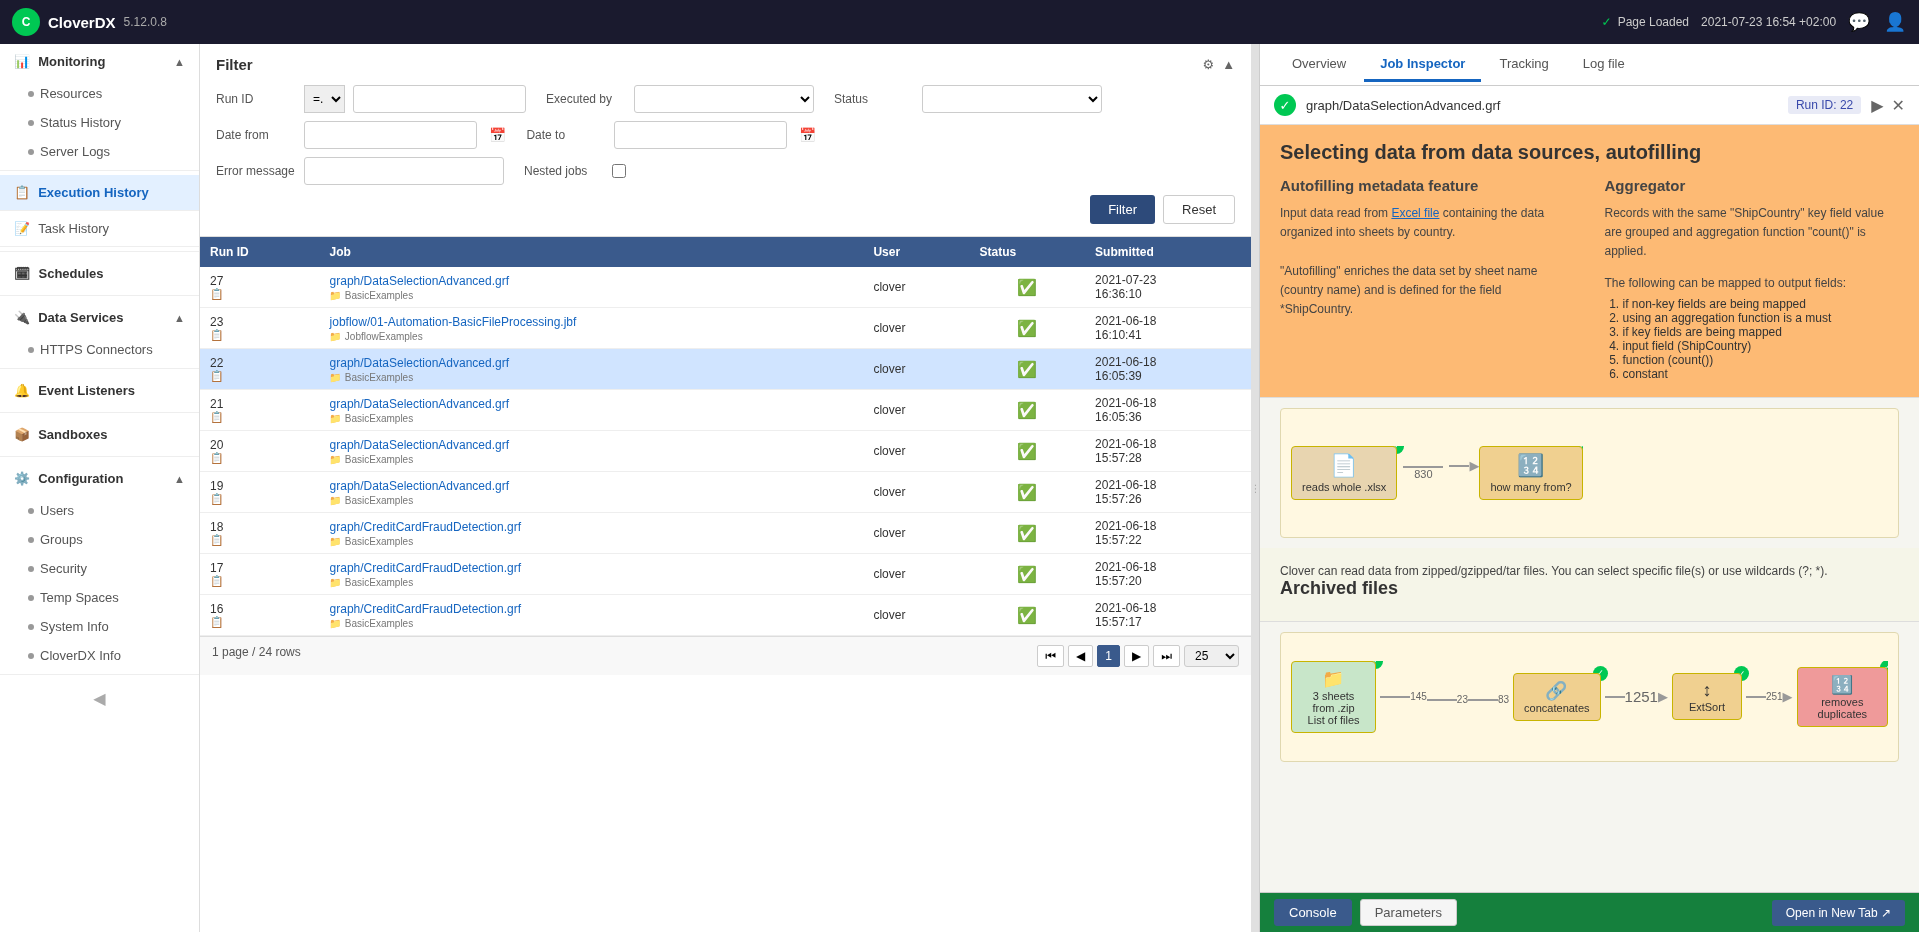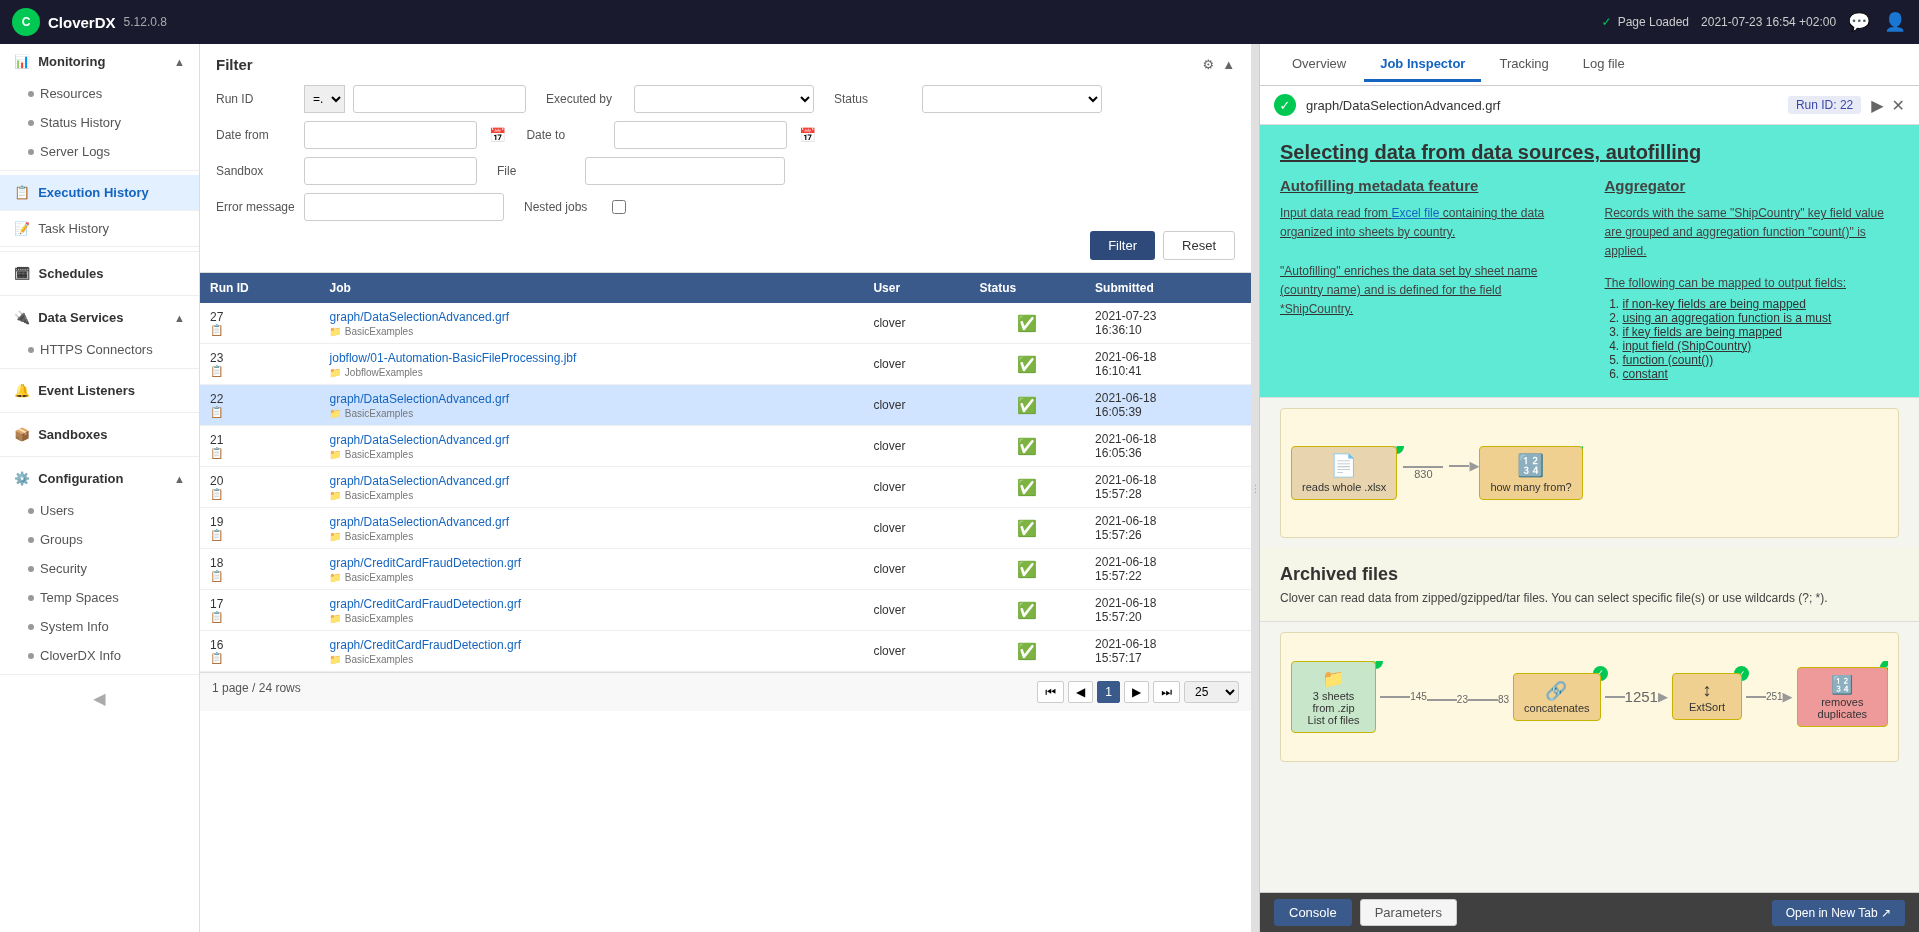--- a/index.html
+++ b/index.html
@@ -82,33 +82,33 @@
     .tab-btn.active { color: #1565c0; border-bottom-color: #1565c0; font-weight: 600; }
     .right-panel-header { background: #fff; border-bottom: 1px solid #ddd; padding: 8px 14px; display: flex; align-items: center; gap: 10px; }
     .run-id-badge { background: #e8eaf6; color: #3949ab; border-radius: 3px; padding: 2px 8px; font-size: 12px; font-weight: 500; }
     .status-green-circle { width: 22px; height: 22px; background: #00c853; border-radius: 50%; display: flex; align-items: center; justify-content: center; color: white; font-size: 13px; flex-shrink: 0; }
     .panel-job-name { font-size: 13px; font-weight: 500; flex: 1; }
     .panel-actions { display: flex; gap: 8px; margin-left: auto; }
     .panel-action-btn { background: none; border: none; cursor: pointer; color: #666; font-size: 16px; }
 
     
     .inspector-content { flex: 1; overflow-y: auto; background: #f5f5f0; }
-    .inspector-section { background: #5eead4; border-bottom: 1px solid #ddd; padding: 16px 20px; text-decoration: underline; }
+    .inspector-section { background: #fdba74; border-bottom: 1px solid #ddd; padding: 16px 20px; }
     .inspector-section-title { font-size: 20px; font-weight: 600; color: #333; margin-bottom: 10px; }
     .inspector-cols { display: flex; gap: 30px; }
     .inspector-col { flex: 1; }
     .inspector-col p { font-size: 12px; color: #444; line-height: 1.6; }
     .excel-link { color: #1565c0; text-decoration: underline; cursor: pointer; }
     .graph-area { background: #fff8e1; border: 1px solid #e0d8b0; border-radius: 4px; padding: 10px; margin: 10px 20px; height: 130px; overflow: hidden; display: flex; align-items: center; position: relative; }
     .graph-node { background: #f0e68c; border: 1px solid #c8b400; border-radius: 4px; padding: 6px 10px; font-size: 11px; text-align: center; position: relative; min-width: 80px; }
     .archived-section { background: #f5f5e8; border-bottom: 1px solid #ddd; padding: 16px 20px; }
     .archived-graph-area { background: #fff8e1; border: 1px solid #e0d8b0; border-radius: 4px; padding: 10px; margin: 10px 20px; height: 130px; overflow: hidden; display: flex; align-items: center; }
 
     
-    .inspector-footer { border-top: 1px solid #ccc; background: #404040; display: flex; align-items: center; justify-content: space-between; padding: 6px 14px; }
+    .inspector-footer { border-top: 1px solid #ccc; background: #15803d; display: flex; align-items: center; justify-content: space-between; padding: 6px 14px; }
     .footer-tabs { display: flex; gap: 8px; }
     .footer-tab { padding: 5px 14px; font-size: 13px; cursor: pointer; border: 1px solid #ccc; border-radius: 3px; background: #f5f5f5; color: #555; }
     .footer-tab.active { background: #3a5a8c; color: white; border-color: #3a5a8c; }
     .open-new-tab-btn { background: #3a5a8c; color: white; border: none; border-radius: 3px; padding: 6px 14px; font-size: 12px; cursor: pointer; display: flex; align-items: center; gap: 6px; }
 
     
     .splitter { width: 8px; background: #e0e0e0; cursor: col-resize; display: flex; align-items: center; justify-content: center; flex-shrink: 0; }
     .splitter-dots { color: #aaa; font-size: 10px; letter-spacing: -1px; }
     .graph-flow { display: flex; align-items: center; gap: 0; flex-wrap: nowrap; overflow: hidden; }
     .node-wrapper { position: relative; display: inline-flex; flex-direction: column; align-items: center; }
@@ -290,30 +290,20 @@
             <span class="calendar-icon">📅</span>
           </div>
           <div class="filter-field">
             <span class="filter-label">Date to</span>
             <input type="text" class="filter-input-date" style="">
             <span class="calendar-icon">📅</span>
           </div>
         </div>
         <div class="filter-row">
           <div class="filter-field">
-            <span class="filter-label">Sandbox</span>
-            <input type="text" class="filter-input" style="min-width: 160px;">
-          </div>
-          <div class="filter-field">
-            <span class="filter-label">File</span>
-            <input type="text" class="filter-input" style="min-width: 200px;">
-          </div>
-        </div>
-        <div class="filter-row">
-          <div class="filter-field">
             <span class="filter-label">Error message</span>
             <input type="text" class="filter-input" style="min-width: 200px;">
           </div>
           <div class="filter-field">
             <span class="filter-label">Nested jobs</span>
             <input type="checkbox" class="checkbox-input" style="">
           </div>
         </div>
       </div>
       <div class="filter-actions">
@@ -561,22 +551,22 @@
             <div class="node-check">✓</div>
             <div class="graph-node" style="background:#f0d090;min-width:90px;">
               <div style="font-size:22px;margin-bottom:2px;">🔢</div>
               <div>how many from?</div>
             </div>
           </div>
         </div>
       </div>
 
       <div class="archived-section">
+        <p style="font-size:12px;color:#444;">Clover can read data from zipped/gzipped/tar files. You can select specific file(s) or use wildcards (?; *).</p>
         <p style="font-weight:700;font-size:18px;margin-bottom:6px;">Archived files</p>
-        <p style="font-size:12px;color:#444;">Clover can read data from zipped/gzipped/tar files. You can select specific file(s) or use wildcards (?; *).</p>
       </div>
 
       <div class="archived-graph-area">
         <div class="graph-flow" style="gap:0;align-items:center;">
 
           <div class="node-wrapper">
             <div class="node-check">✓</div>
             <div class="graph-node" style="background:#c8e6c9;min-width:80px;font-size:11px;">
               <div style="font-size:18px;">📁</div>
               <div>3 sheets from .zip<br>List of files</div>

